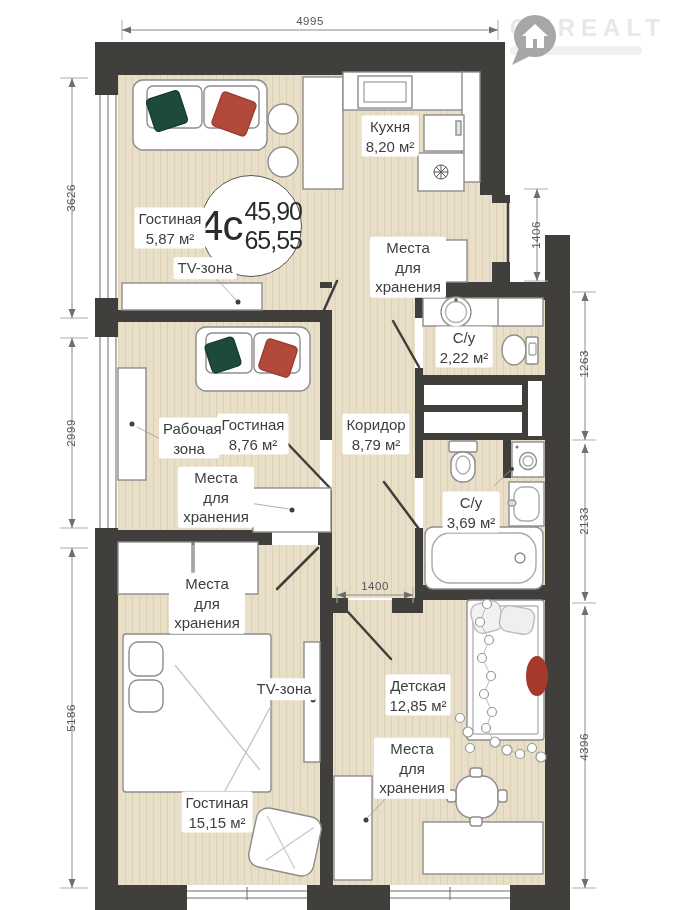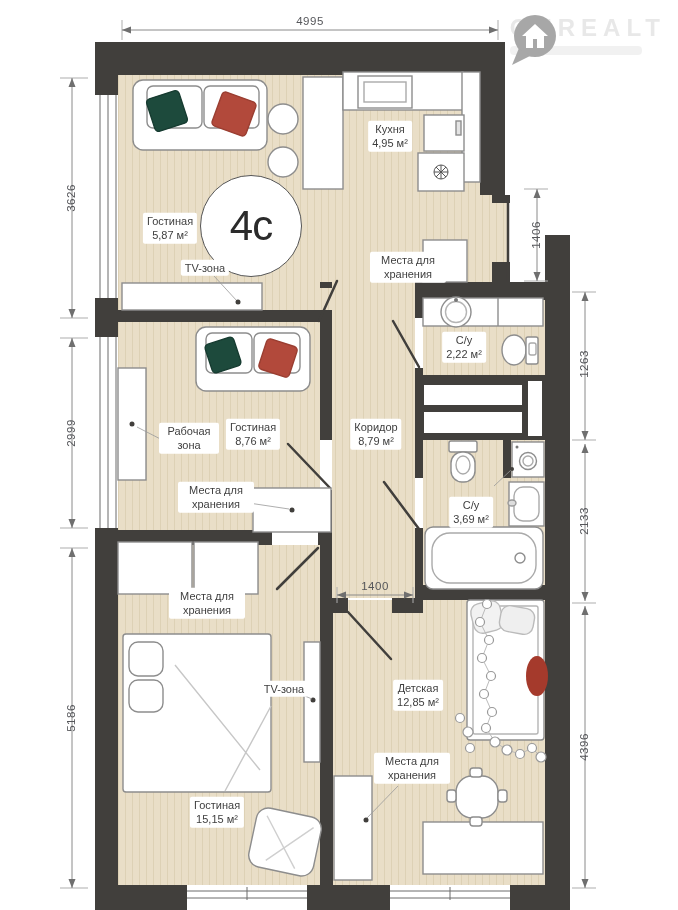--- a/index.html
+++ b/index.html
@@ -1,21 +1,21 @@
 <!DOCTYPE html>
 <html><head>
 <meta charset="utf-8">
 <style>
   html,body{margin:0;padding:0;background:#fff}
   .stage{position:relative;width:678px;height:910px;background:#fff;overflow:hidden;
          font-family:"Liberation Sans",sans-serif}
   .stage svg{position:absolute;left:0;top:0}
   
   .lbl{position:absolute;transform:translate(-50%,-50%);background:#fff;color:#3e3e3e;
-       font-size:11px;line-height:1.3;text-align:center;padding:1px 4px;border-radius:2px;
+       font-size:15px;line-height:1.3;text-align:center;padding:1px 4px;border-radius:2px;
        white-space:nowrap;z-index:30}
   .lbl.wrap{white-space:normal}
   
   .dim{position:absolute;color:#55565a;font-size:11.5px;letter-spacing:.5px;z-index:25;
        transform:translate(-50%,-50%);white-space:nowrap}
   .dim.v{transform:translate(-50%,-50%) rotate(-90deg)}
   
   .badge{position:absolute;left:251px;top:226px;transform:translate(-50%,-50%);
          width:100px;height:100px;border-radius:50%;background:#fff;border:1.5px solid #555;
          display:flex;align-items:center;justify-content:center;gap:2px;z-index:20}
@@ -313,29 +313,33 @@
       <polygon points="585,606 581.5,615 588.5,615"></polygon>
           <polygon points="585,888 581.5,879 588.5,879"></polygon>
       <polygon points="337,595 346,591.5 346,598.5"></polygon>
           <polygon points="413,595 404,591.5 404,598.5"></polygon>
     </g>
   </g>
 </svg>
 
 <div class="badge">
   <span class="badge-type">4с</span>
+  <span class="badge-areas">
+    <span>45,90</span>
+    <span>65,55</span>
+  </span>
 </div>
 
 <div class="lbl" style="left:170px;top:228px">
   <div>Гостиная</div>
       <div>5,87 м²</div>
     </div>
 <div class="lbl" style="left:390px;top:136px">
   <div>Кухня</div>
-      <div>4,95 м²</div>
+      <div>8,20 м²</div>
     </div>
 <div class="lbl" style="left:253px;top:434px">
   <div>Гостиная</div>
       <div>8,76 м²</div>
     </div>
 <div class="lbl" style="left:376px;top:434px">
   <div>Коридор</div>
       <div>8,79 м²</div>
     </div>
 <div class="lbl" style="left:464px;top:347px">

